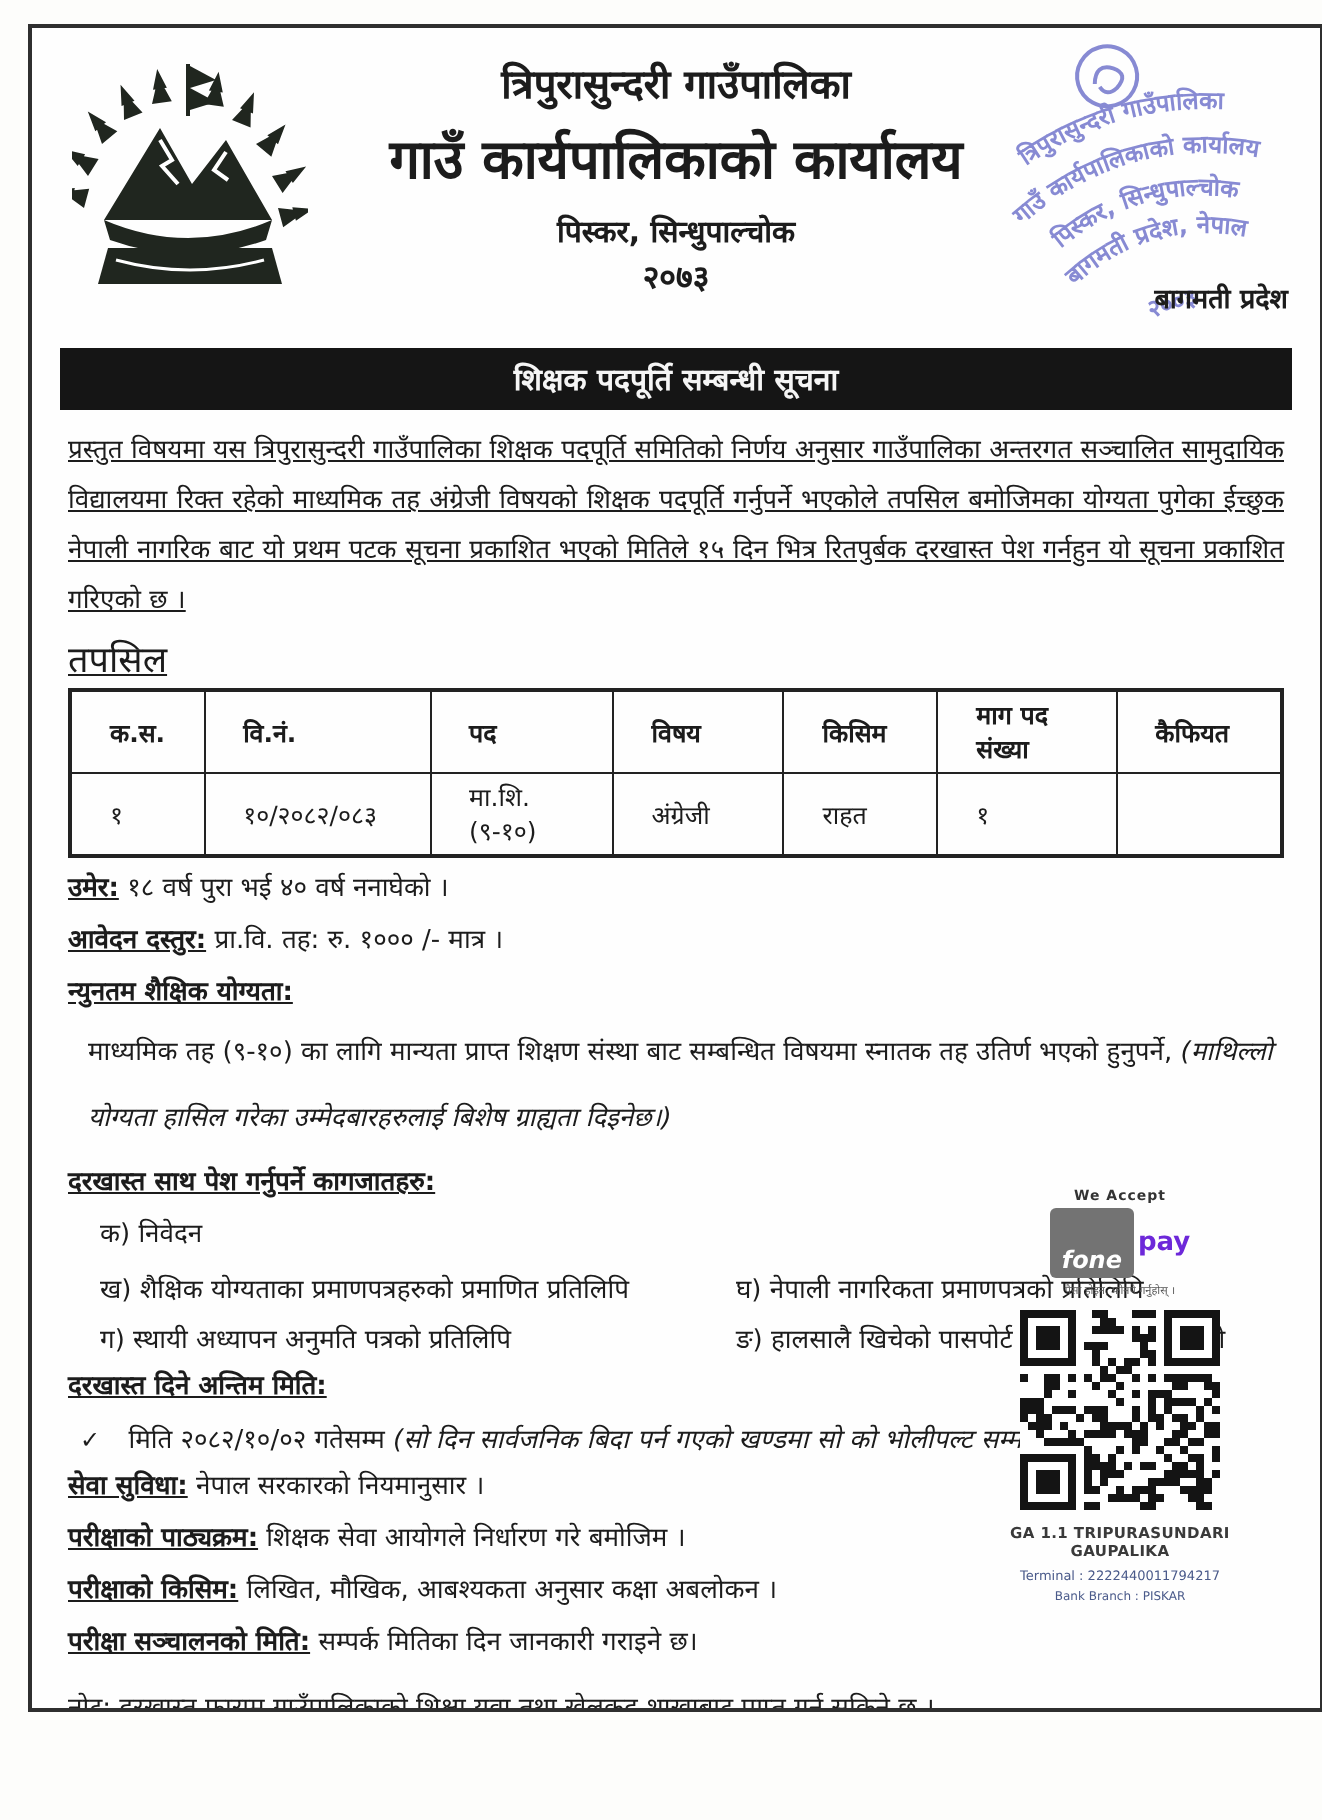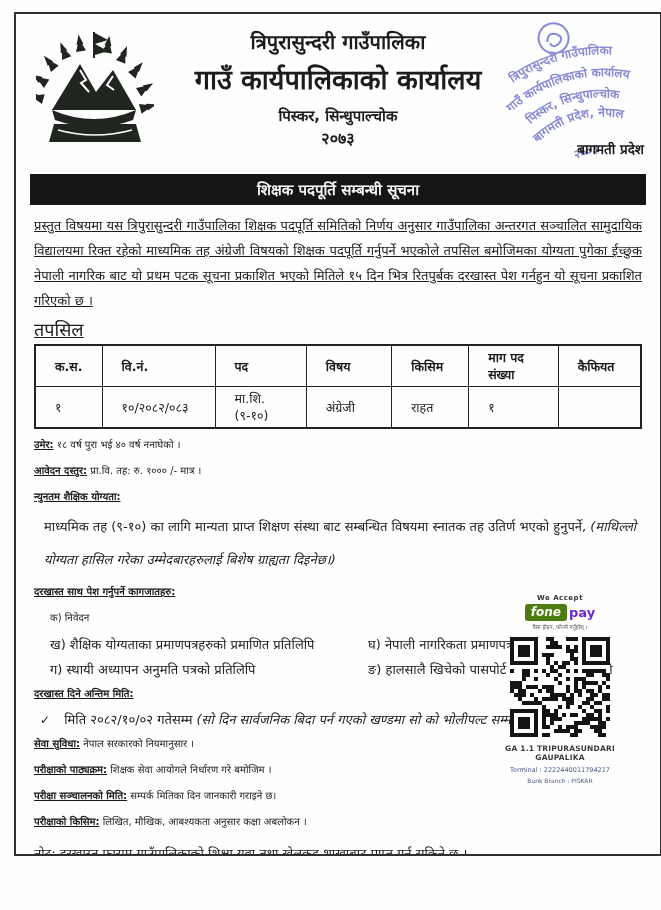--- a/index.html
+++ b/index.html
@@ -26,36 +26,36 @@
 
   .body-para { margin:8px 18px 0; font-size:13px; line-height:25px; text-align:justify;text-decoration:underline; }
 
   .tapasil { margin:4px 0 3px 18px; font-size:18px; font-weight:normal; text-decoration:underline; }
 
   table.tbl { width:calc(100% - 36px); margin:0 18px; border-collapse:collapse; border:2px solid #222; }
   table.tbl th, table.tbl td { border:1px solid #222; text-align:left; font-size:12.5px; padding:3px 19px; }
   table.tbl th { font-weight:bold; }
   table.tbl td { height:24px; }
 
-  .line { margin:6px 18px 0; font-size:10px; line-height:20px; }
+  .line { margin:6px 18px 0; font-size:13px; line-height:20px; }
   .lbl { font-weight:bold; text-decoration:underline; }
   .qual-para { margin:3px 18px 0 28px; font-size:13px; line-height:33px; max-width:600px; }
   .note-italic { font-style:italic; }
   .indent1 { margin-left:34px; }
   .doc-row { display:flex; margin:7px 18px 0 34px; font-size:13px; }
   .doc-row .left { width:318px; flex:none; }
   .check-line { margin:6px 18px 0 24px; font-size:13px; }
   .check-mark { font-size:12px; margin-right:10px; }
   .note-line { margin:12px 18px 0; font-size:13px; }
 
   
   .qr-block { position:absolute; right:20px; top:580px; width:160px; text-align:center; }
   .we-accept { font-size:7px; font-weight:bold; color:#333; letter-spacing:.5px; }
   .fonepay { display:flex; justify-content:center; align-items:center; margin-top:2px; }
-  .fone-box { background:#4d7c0f; color:#fff; font-weight:bold; font-style:italic; font-size:12px; padding:1px 6px 2px; border-radius:3px; }
+  .fone-box { background:#737373; color:#fff; font-weight:bold; font-style:italic; font-size:12px; padding:19px 6px 2px; border-radius:3px; }
   .pay-text { color:#6d28d9; font-weight:bold; font-size:13px; margin-left:2px; }
   .tagline { font-size:5.5px; color:#555; margin-top:2px; }
   .qr-box { margin:6px auto 0; width:100px; height:100px; background:#fff; display:flex; align-items:center; justify-content:center; }
   .merchant { font-size:7.5px; font-weight:bold; color:#3a3a3a; margin-top:7px; letter-spacing:.2px; }
   .terminal { font-size:6.5px; color:#4a5a8a; margin-top:4px; }
   .bank { font-size:6px; color:#4a5a8a; margin-top:3px; }
 
   .postscript { margin:12px 18px 0; font-size:13px; line-height:24px; font-style:italic; font-weight:bold; max-width:610px; }
   .email { font-style:normal; font-weight:normal; font-family:"Liberation Serif", serif; font-size:13px; }
 </style>
@@ -211,26 +211,26 @@
 
     <div class="line">
       <span class="lbl">सेवा सुविधा:</span>
       <span>नेपाल सरकारको नियमानुसार ।</span>
     </div>
     <div class="line">
       <span class="lbl">परीक्षाको पाठ्यक्रम:</span>
       <span>शिक्षक सेवा आयोगले निर्धारण गरे बमोजिम ।</span>
     </div>
     <div class="line">
+      <span class="lbl">परीक्षाको किसिम:</span>
+      <span>लिखित, मौखिक, आबश्यकता अनुसार कक्षा अबलोकन ।</span>
+    </div>
+    <div class="line">
       <span class="lbl">परीक्षा सञ्चालनको मिति:</span>
       <span>सम्पर्क मितिका दिन जानकारी गराइने छ।</span>
-    </div>
-    <div class="line">
-      <span class="lbl">परीक्षाको किसिम:</span>
-      <span>लिखित, मौखिक, आबश्यकता अनुसार कक्षा अबलोकन ।</span>
     </div>
 
     <div class="note-line">नोट: दरखास्त फाराम गाउँपालिकाको शिक्षा युवा तथा खेलकुद शाखाबाट प्राप्त गर्न सकिने छ ।</div>
 
     <p class="postscript">
       <span>पूनश्च : अनलाईन मार्फत दरखास्त पेशका लागि यस शाखाको आधाकारिक इमेल </span><span class="email">tripuraedu76@gmail.com</span><span> मार्फत नियमानुसार आवेदन दस्तुर तिरेको भौचरको प्रमाण सहित उल्लेखित आबश्यक कागजातहरु संलग्न राखि पेश गर्न सकिनेछ ।</span>
     </p>
 
     <div class="qr-block">
       <div class="we-accept">We Accept</div>

